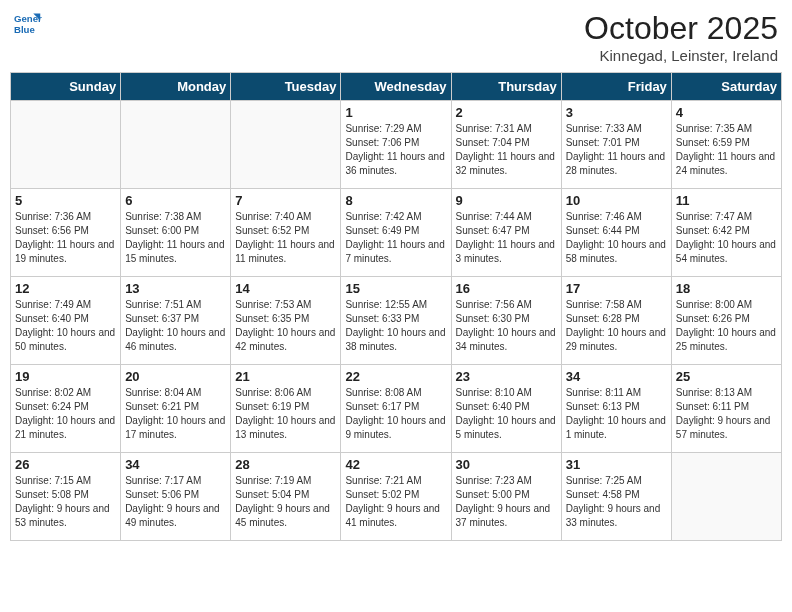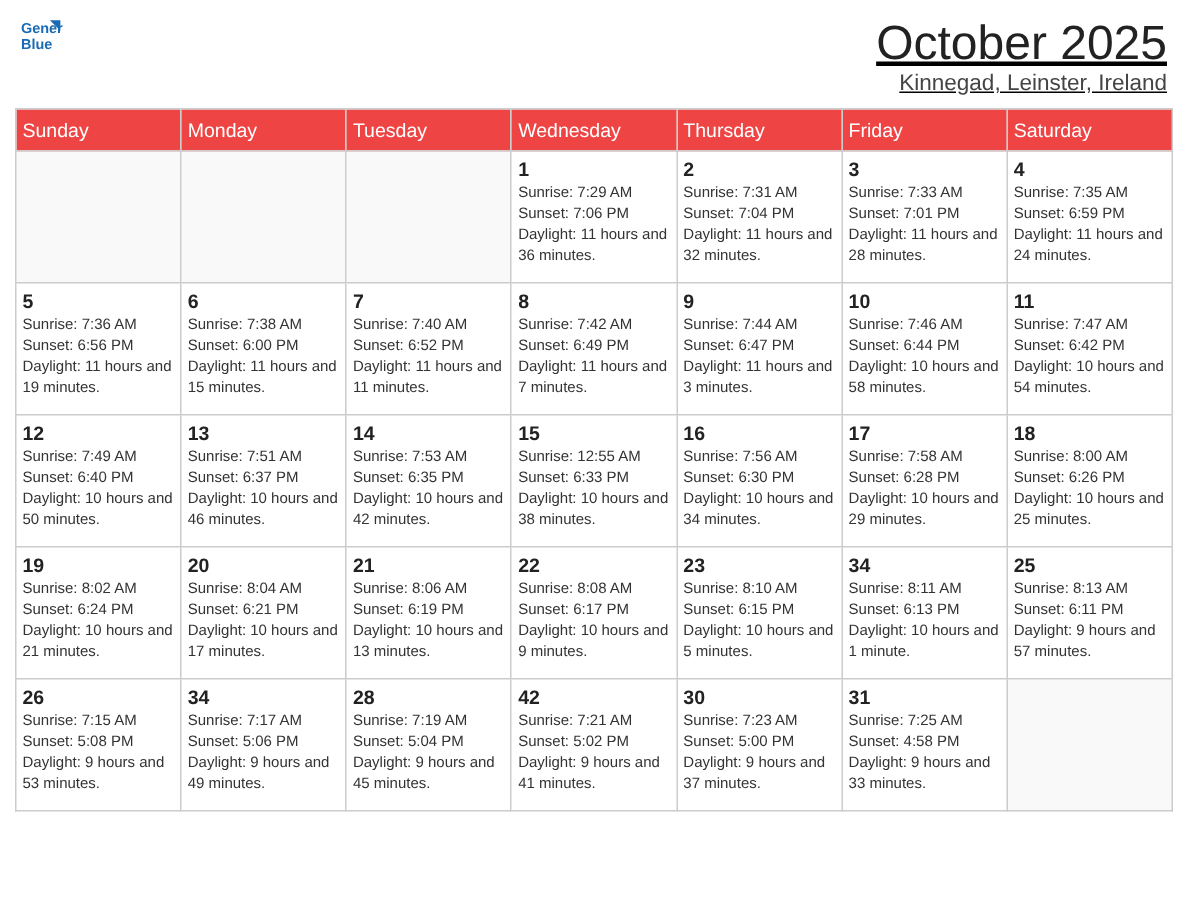--- a/index.html
+++ b/index.html
@@ -21,43 +21,42 @@
       display: flex;
       align-items: center;
       gap: 4px;
     }
     .logo-icon {
       width: 28px;
       height: 28px;
     }
     .title-area {
       text-align: right;
-      text-decoration: underline;
     }
     .month-title {
       font-size: 32px;
       font-weight: normal;
       color: #222;
     }
     .location-title {
       font-size: 15px;
       color: #444;
     }
     .calendar {
       width: 100%;
       border-collapse: collapse;
       border: 1px solid #ccc;
     }
     .calendar th {
-      background-color: #ef4444;
+      background-color: #0c4a6e;
       color: #fff;
       font-size: 13px;
-      font-weight: normal;
+      font-weight: bold;
       padding: 6px 4px;
-      text-align: left;
+      text-align: right;
       border: 1px solid #ccc;
     }
     .calendar td {
       vertical-align: top;
       width: 14.28%;
       padding: 4px 4px 4px 4px;
       border: 1px solid #ccc;
       font-size: 10.5px;
       color: #222;
       background: #fff;
@@ -268,21 +267,21 @@
         <td>
           <span class="day-number">22</span>
           <div class="day-content">Sunrise: 8:08 AM
 Sunset: 6:17 PM
 Daylight: 10 hours
 and 9 minutes.</div>
         </td>
         <td>
           <span class="day-number">23</span>
           <div class="day-content">Sunrise: 8:10 AM
-Sunset: 6:15 PM
+Sunset: 6:40 PM
 Daylight: 10 hours
 and 5 minutes.</div>
         </td>
         <td>
           <span class="day-number">34</span>
           <div class="day-content">Sunrise: 8:11 AM
 Sunset: 6:13 PM
 Daylight: 10 hours
 and 1 minute.</div>
         </td>

